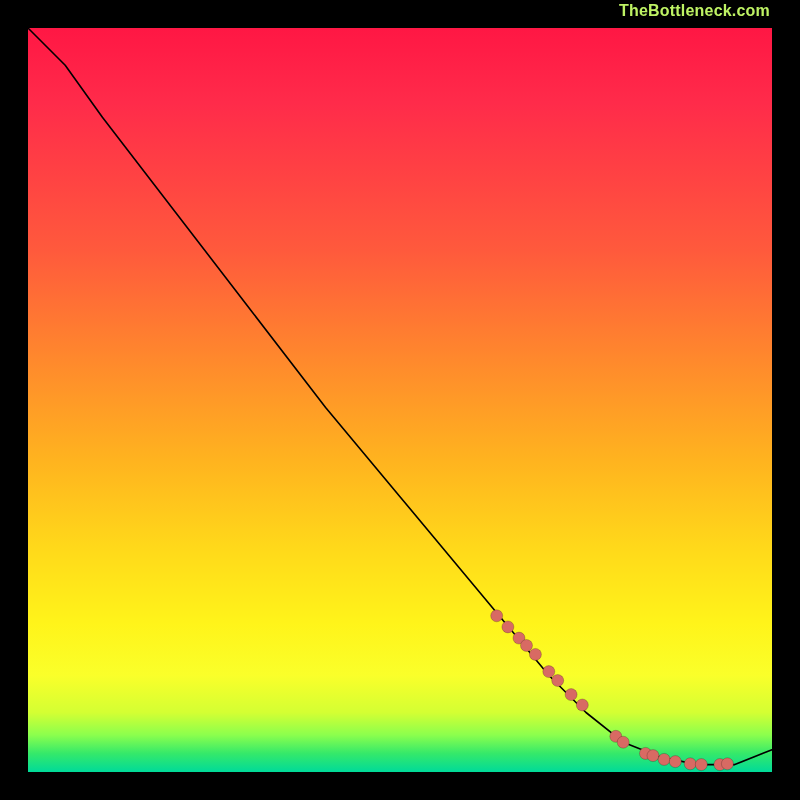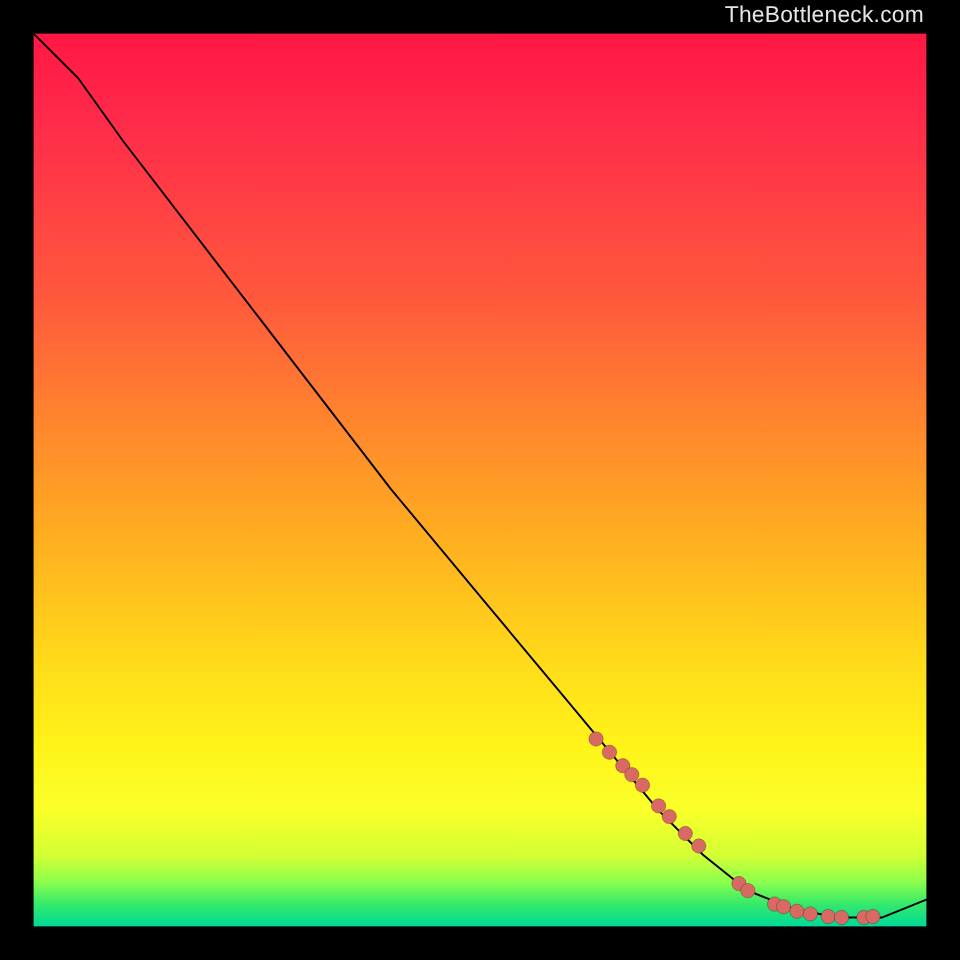--- a/index.html
+++ b/index.html
@@ -37,23 +37,23 @@
       #8cff4d 95%,
       #35e96a 97.5%,
       #00da99 100%
     );
   }
   .watermark {
     position: absolute;
     top: 2px;
     right: 30px;
     font-family: Arial, Helvetica, sans-serif;
-    font-size: 19px;
-    font-weight: 400;
-    color: #e5e5e5;
+    font-size: 16px;
+    font-weight: 700;
+    color: #bef264;
     letter-spacing: 0.2px;
     user-select: none;
   }
   svg.curve {
     position: absolute;
     left: 0;
     top: 0;
     width: 744px;
     height: 744px;
     overflow: visible;

